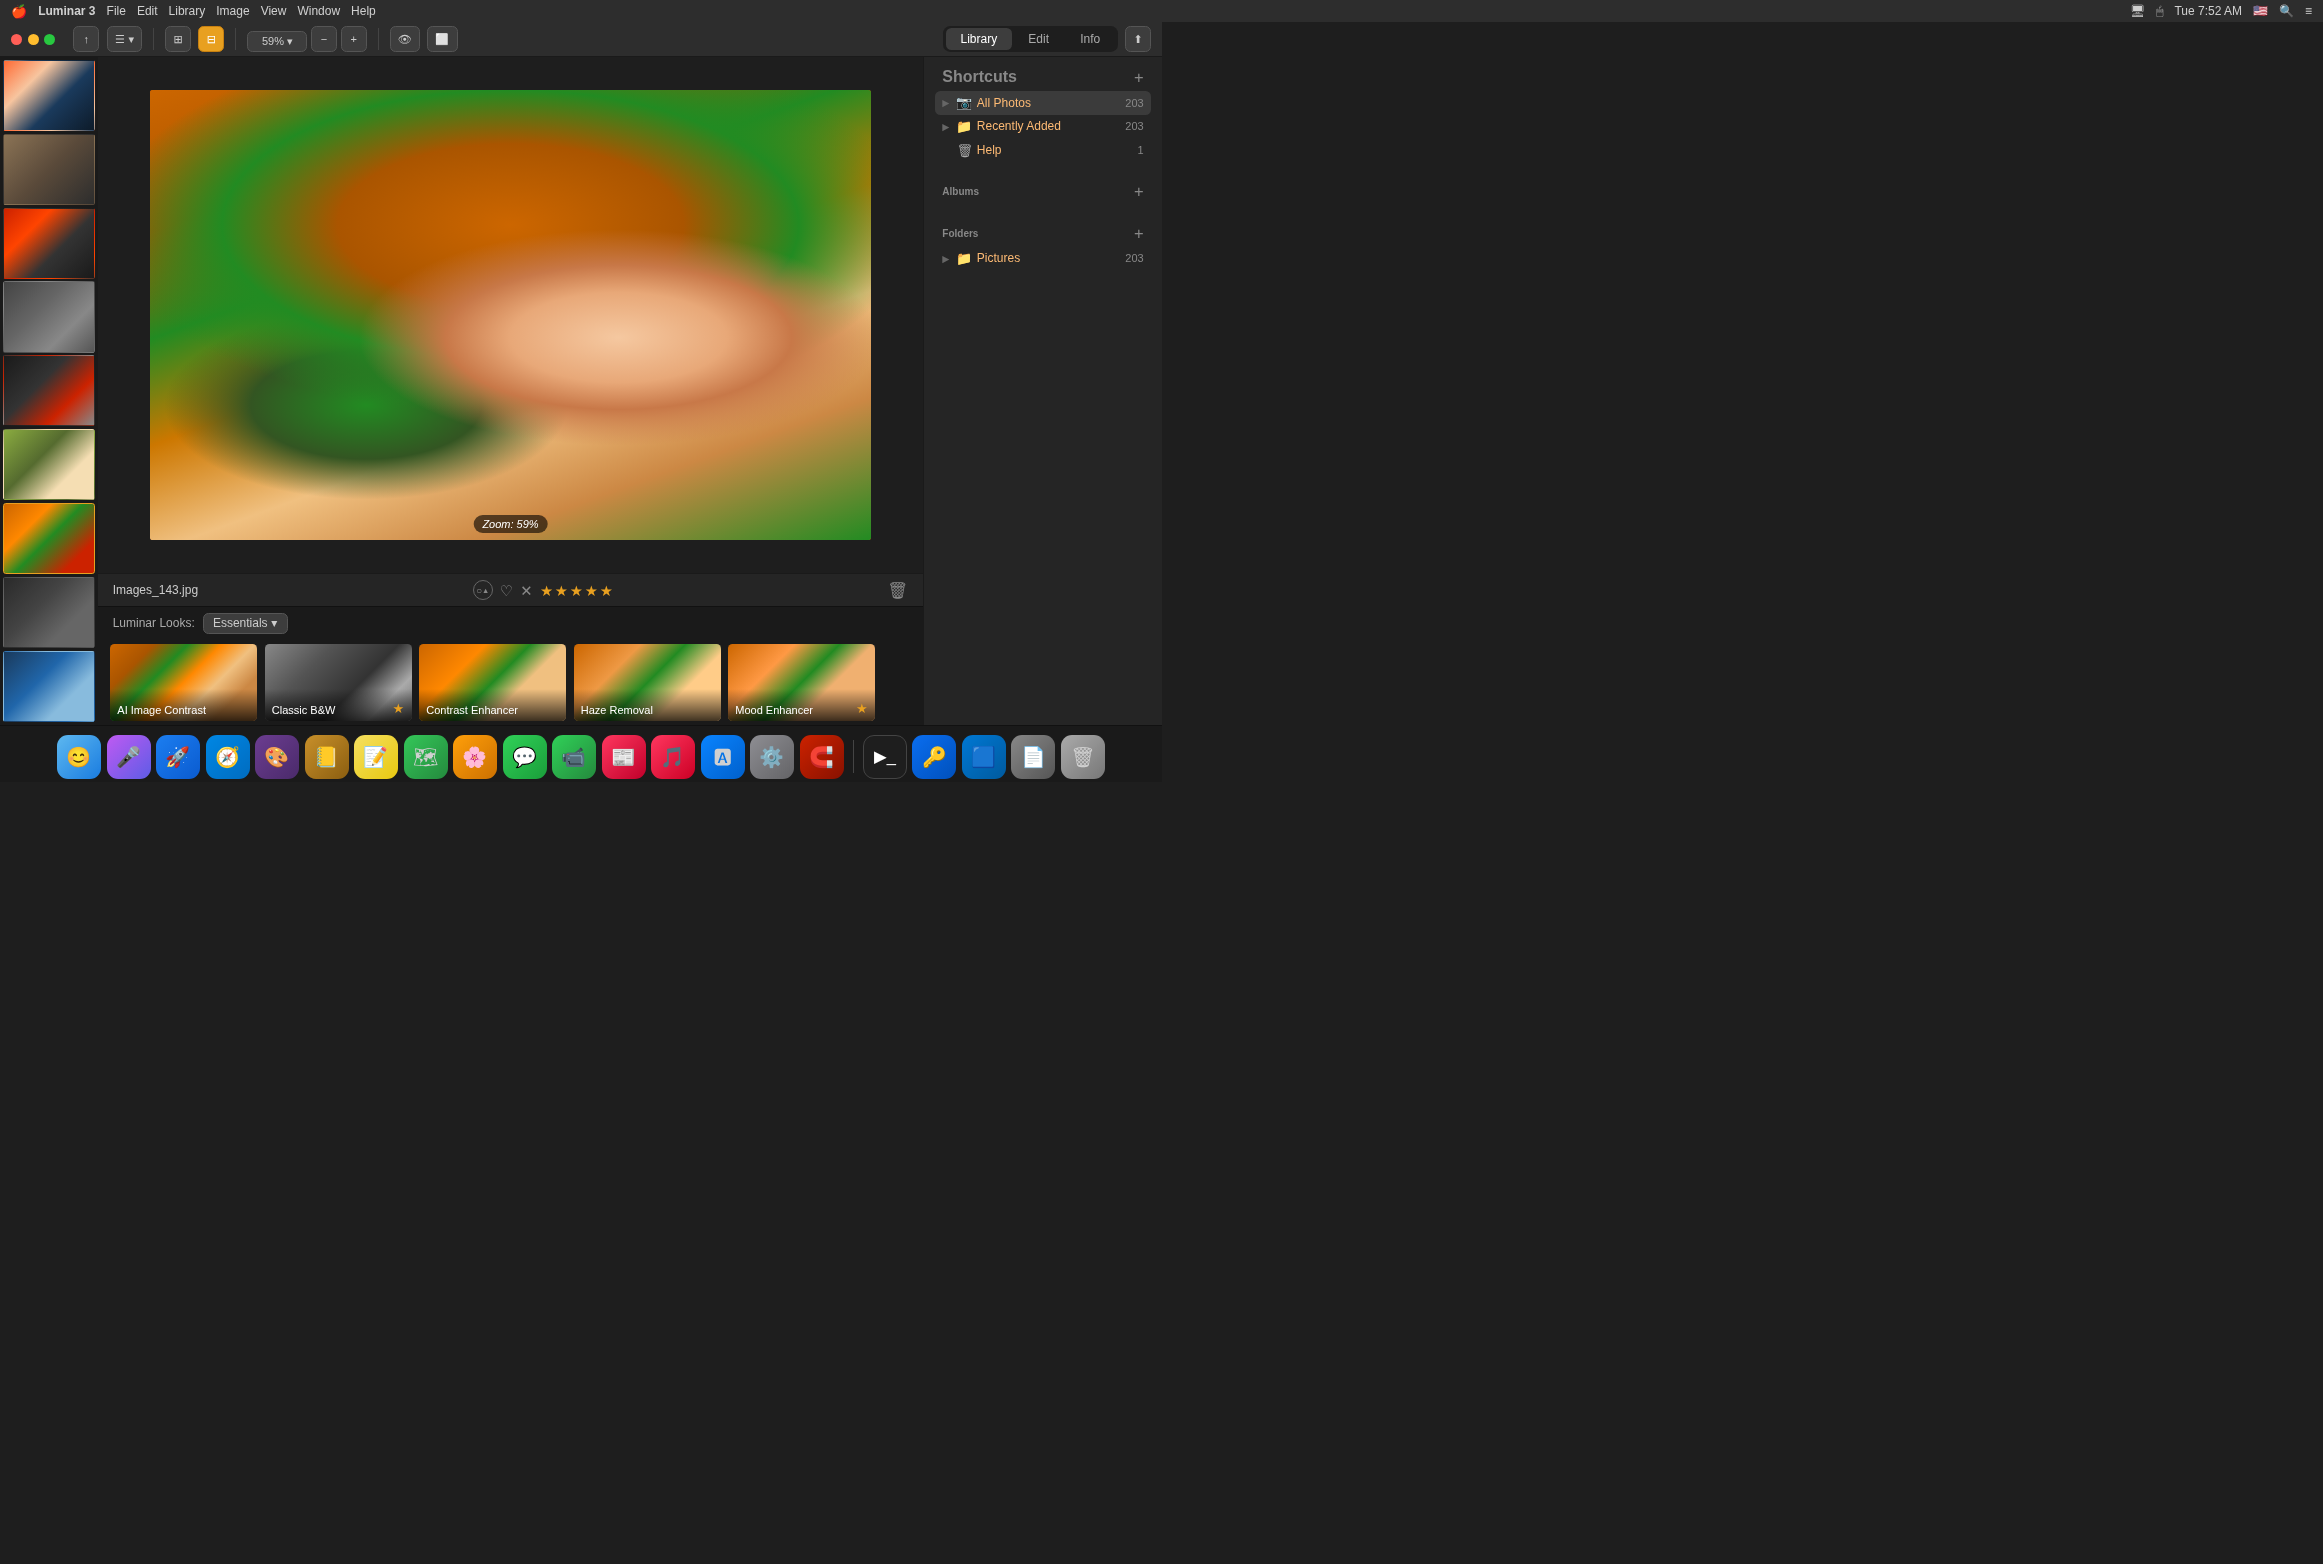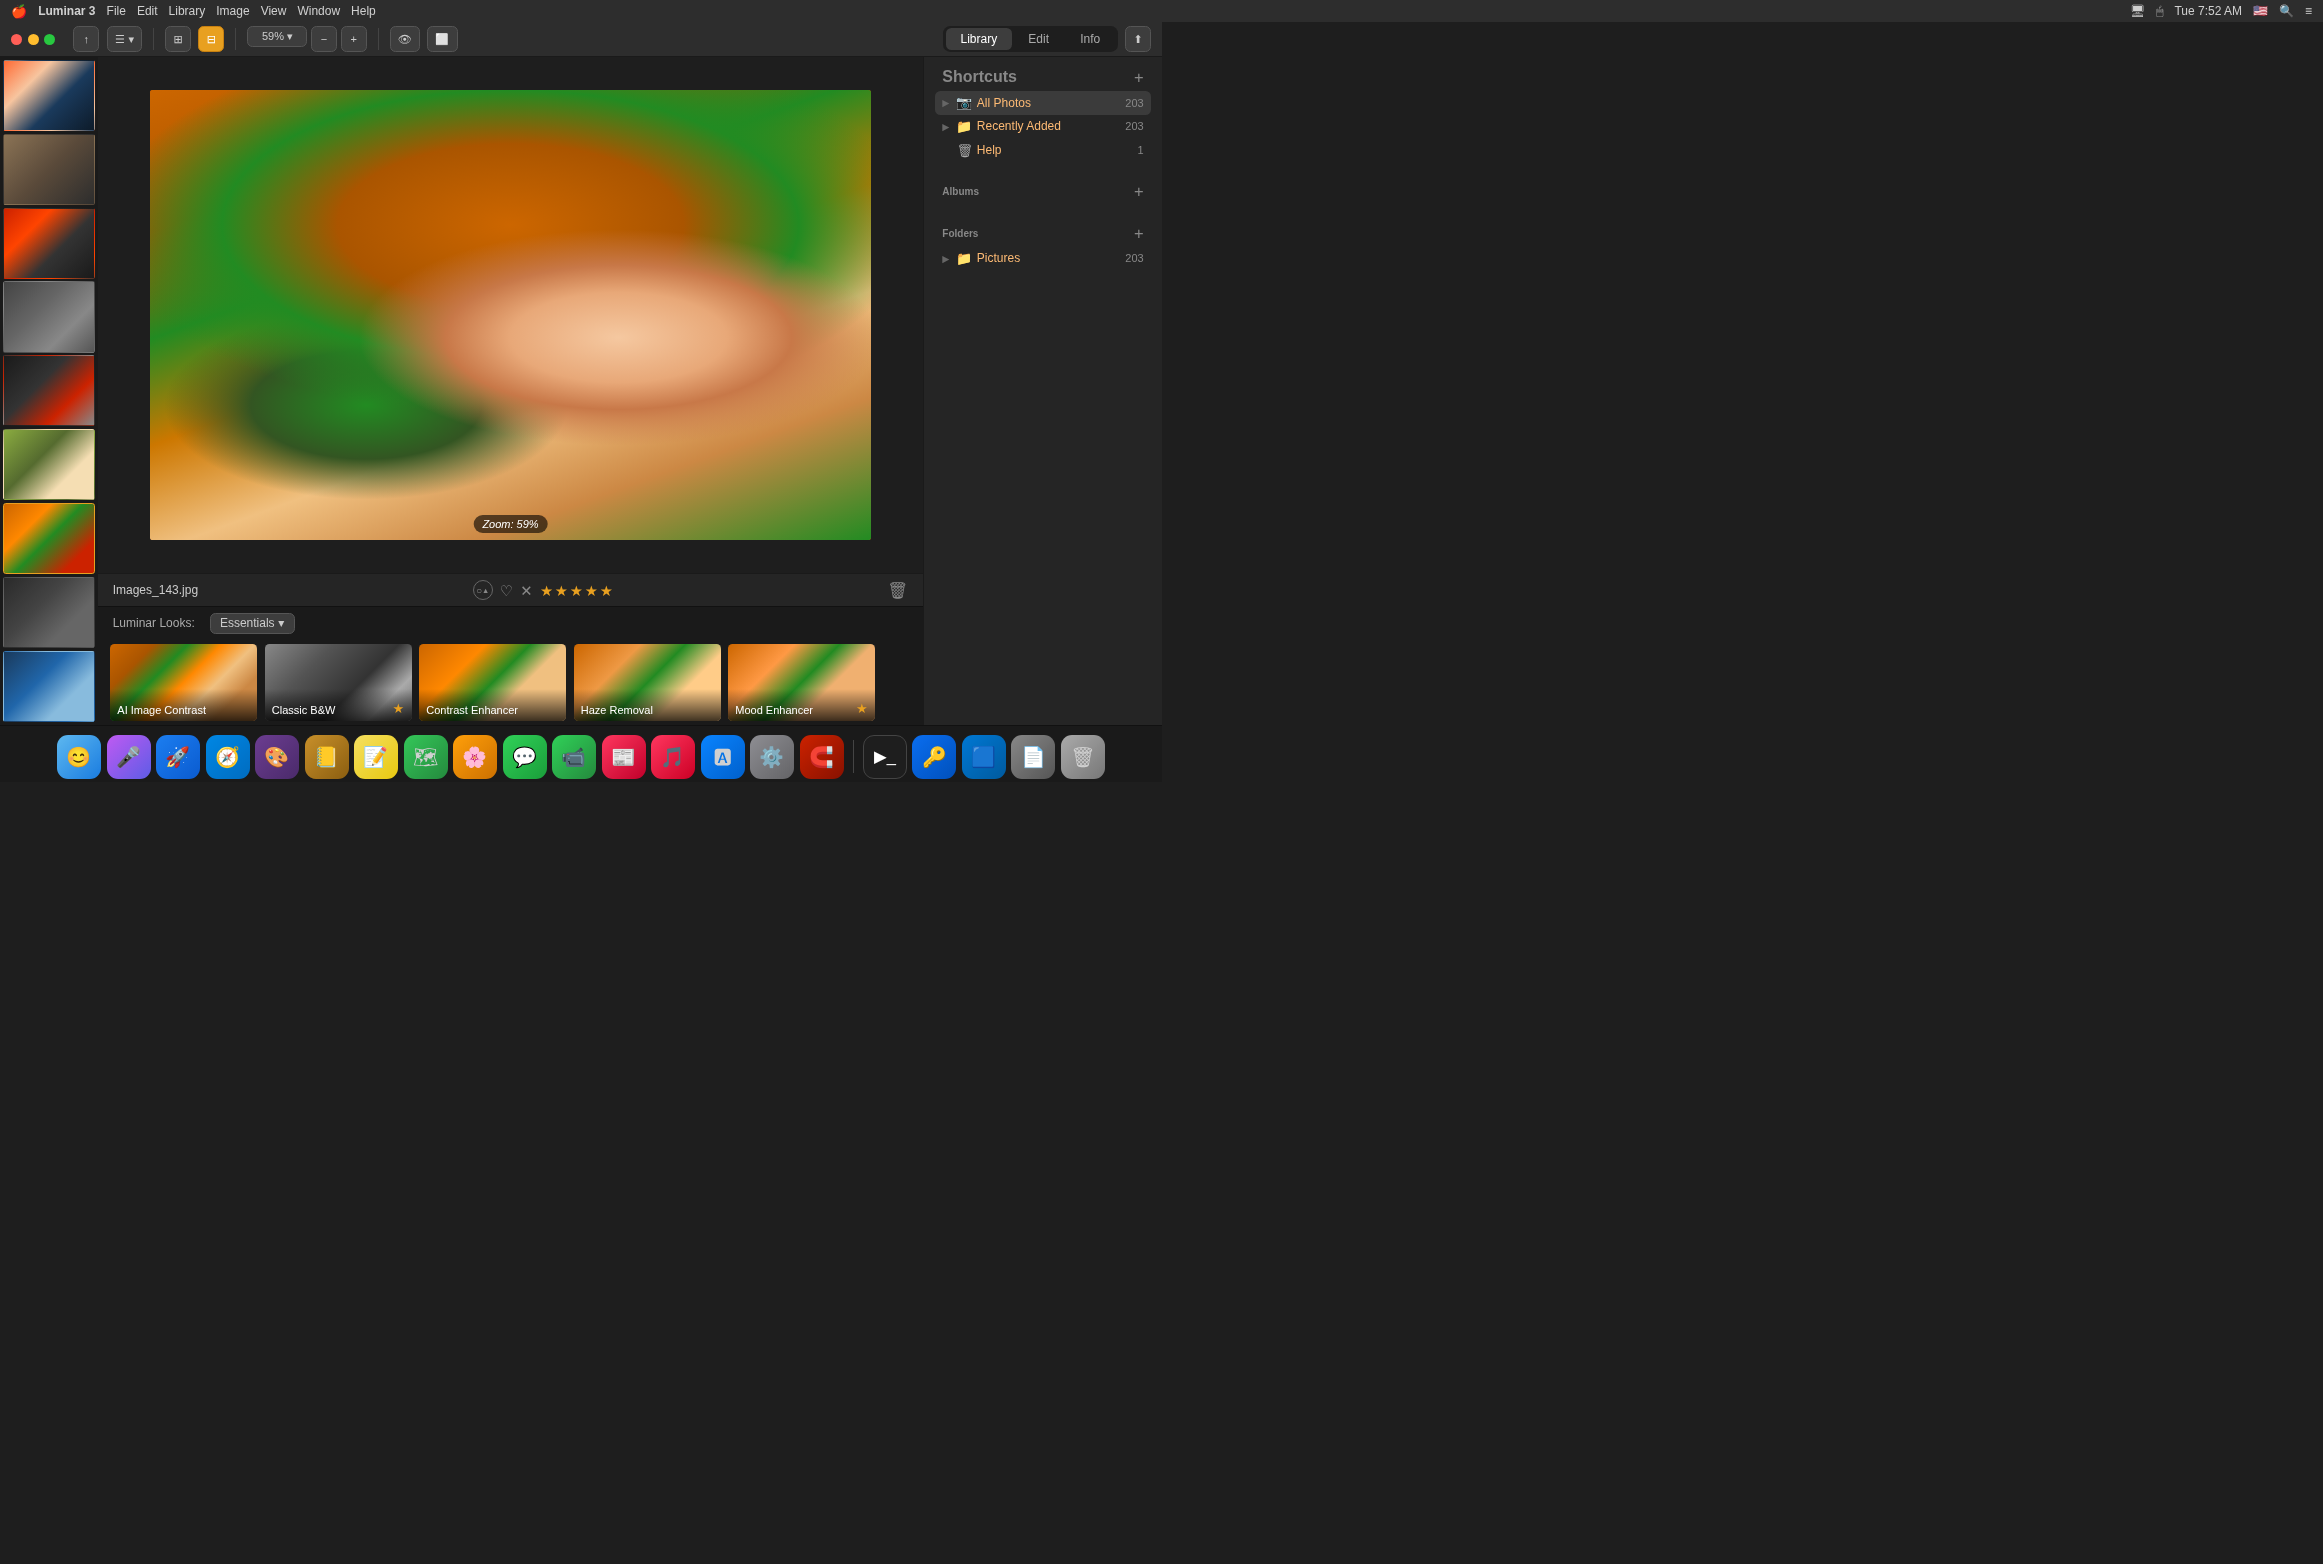--- a/index.html
+++ b/index.html
@@ -55,21 +55,21 @@
     }
     .tb-btn.active { background: #e8a020; color: #fff; border-color: #c88010; }
     .tb-sep {
       width: 0.9px;
       height: 22px;
       background: #444;
       margin: 0 3.7px;
     }
     .zoom-control {
       display: flex;
-      align-items: flex-start;
+      align-items: flex-end;
       gap: 3.7px;
     }
     .zoom-display {
       background: #3d3d3d;
       border: 0.9px solid #555;
       border-radius: 5.5px;
       padding: 2.8px 9.2px;
       color: #ccc;
       font-size: 11px;
       cursor: pointer;
@@ -254,21 +254,21 @@
       height: 119px;
       background: #1a1a1a;
       border-top: 0.9px solid #111;
       display: flex;
       flex-direction: column;
     }
     .looks-header {
       display: flex;
       align-items: center;
       padding: 5.5px 14.7px;
-      gap: 15px;
+      gap: 8px;
     }
     .looks-label {
       color: #aaa;
       font-size: 12px;
     }
     .looks-dropdown {
       background: #3d3d3d;
       border: 0.9px solid #555;
       border-radius: 5.5px;
       padding: 2.8px 9.2px;

